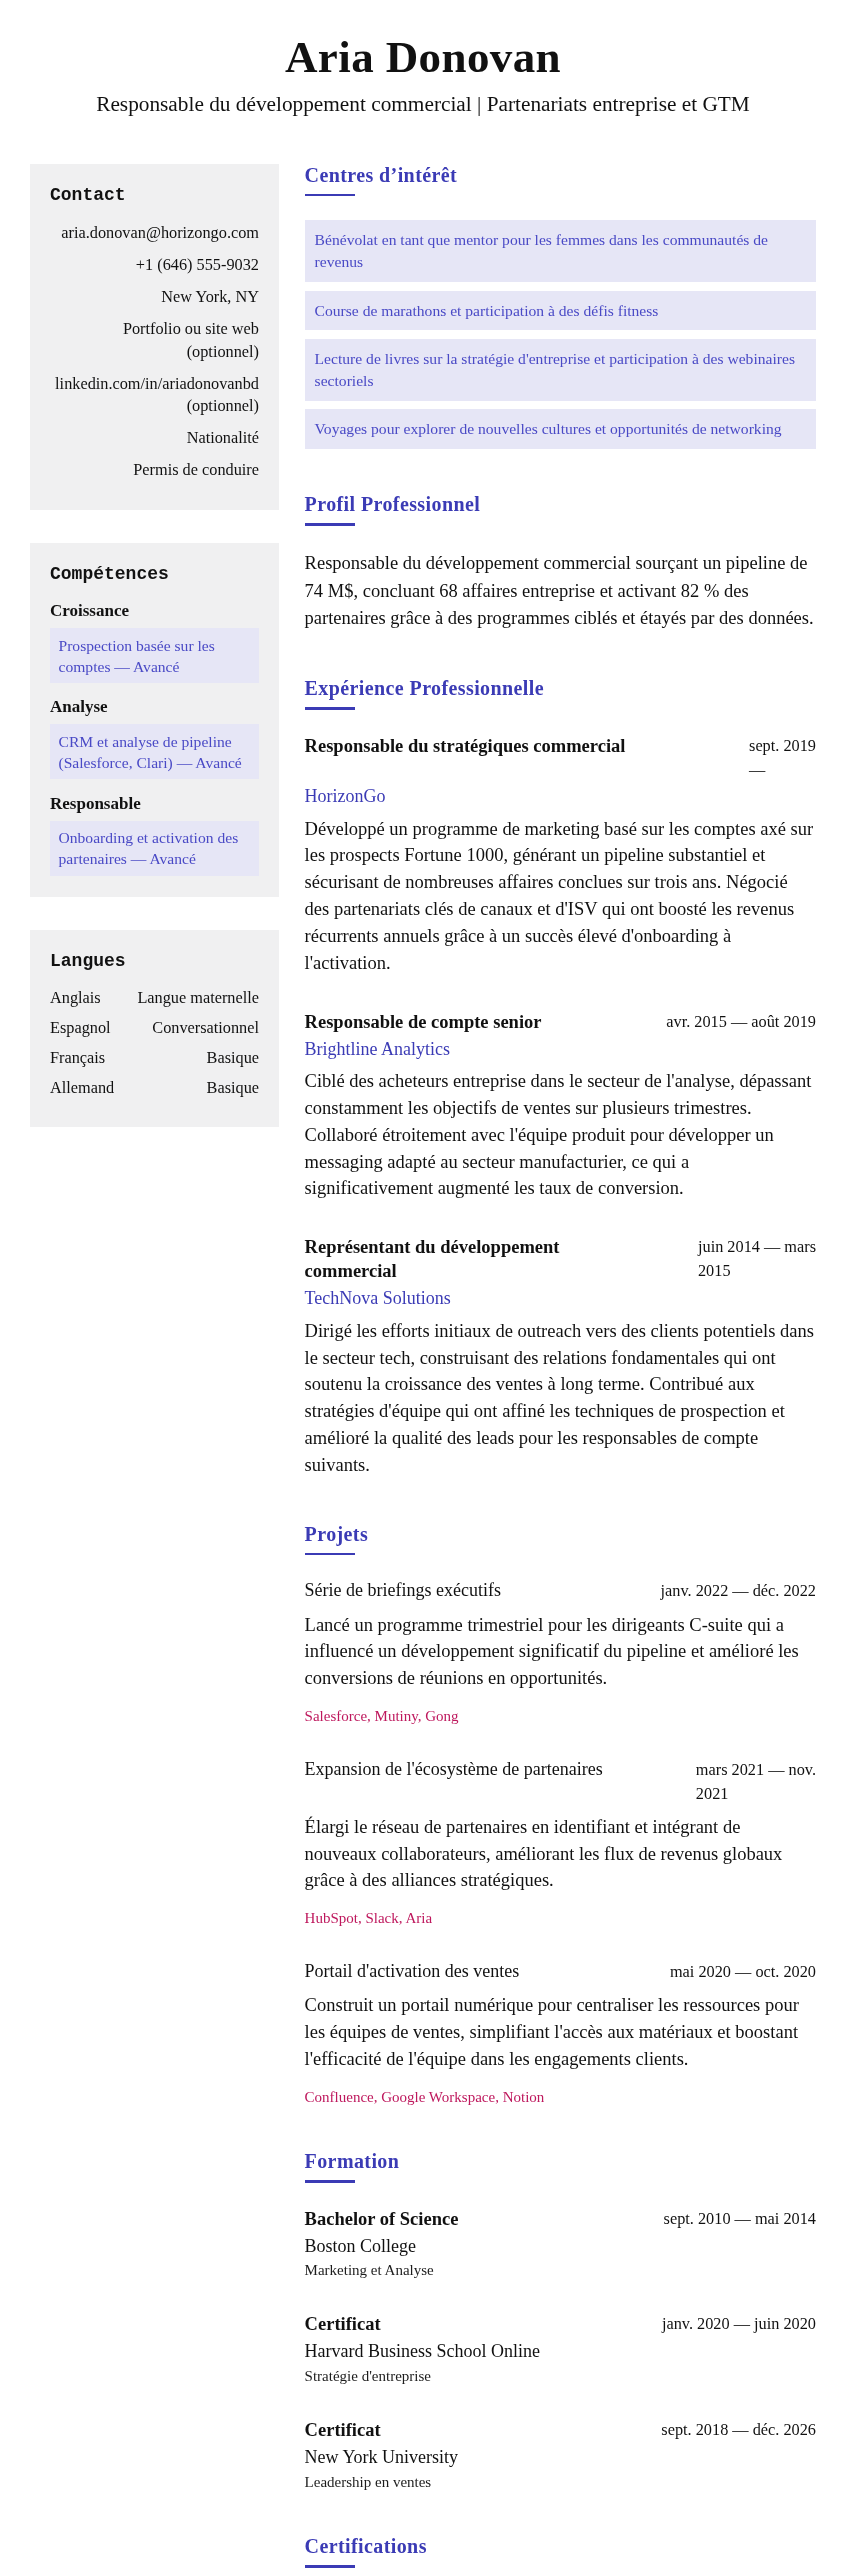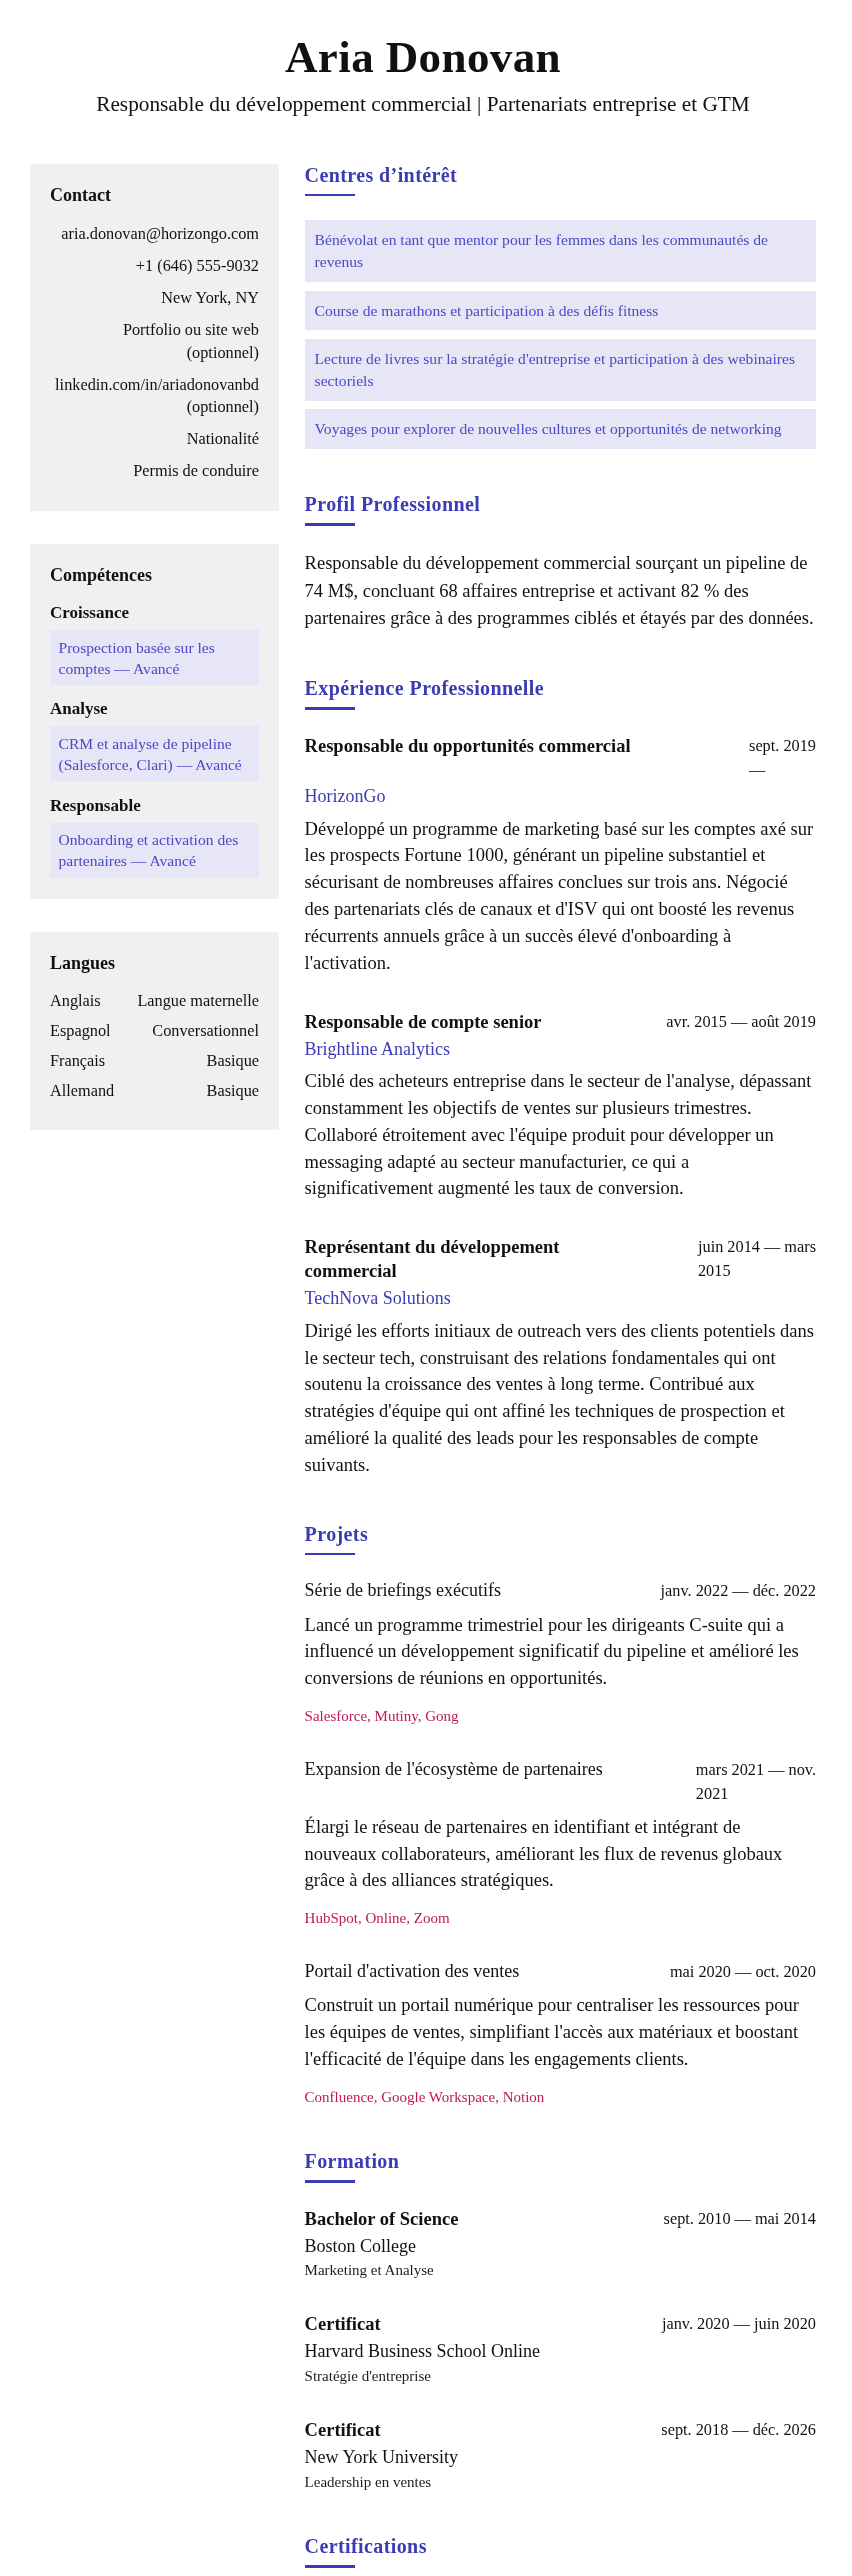--- a/index.html
+++ b/index.html
@@ -16,21 +16,21 @@
   .doc-header h1 { font-size: 45px; font-weight: 700; letter-spacing: 0.4px; }
   .doc-header .subtitle { font-size: 21.3px; margin-top: 8.5px; }
 
   
   .columns { display: flex; gap: 25.6px; align-items: flex-start; }
   .sidebar { flex: 0 0 249px; width: 249px; }
   .main { flex: 1 1 auto; min-width: 0; }
 
   
   .side-box { background: var(--sidebar-bg, #f0f0f1); padding: 21.3px 20px 18.5px; margin-bottom: 33px; }
-  .side-box h2 { font-size: 18px; font-weight: 700; margin-bottom: 17px; }
+  .side-box h2 { font-size: 18px; font-weight: 700; margin-bottom: 17px; font-family: Liberation Mono, monospace; }
   .contact-list { list-style: none; }
   .contact-list li { font-size: 16.3px; line-height: 1.4; margin-bottom: 9.2px; overflow-wrap: break-word; text-align: right; }
   .skill-group { margin-bottom: 14.2px; }
   .skill-group:last-child { margin-bottom: 2.8px; }
   .skill-group h3 { font-size: 17px; font-weight: 700; margin-bottom: 7.1px; }
   .chip {
     background: var(--chip-bg, #e5e5f5);
     color: var(--chip-text, #4a4ac6);
     font-size: 15.6px; line-height: 1.35; padding: 6.4px 8.5px;
   }
@@ -146,21 +146,21 @@
         <div class="sec-underline"></div>
         <p class="profile-text">Responsable du développement commercial sourçant un pipeline de 74 M$, concluant 68 affaires entreprise et activant 82 % des partenaires grâce à des programmes ciblés et étayés par des données.</p>
       </section>
 
       <section>
         <h2 class="sec-title">Expérience Professionnelle</h2>
         <div class="sec-underline"></div>
 
         <article class="entry">
           <div class="entry-header">
-            <h3 class="entry-title">Responsable du opportunités commercial</h3>
+            <h3 class="entry-title">Responsable du stratégiques commercial</h3>
             <div class="entry-date">sept. 2019
 —</div>
           </div>
           <div class="company">HorizonGo</div>
           <p class="entry-desc">Développé un programme de marketing basé sur les comptes axé sur les prospects Fortune 1000, générant un pipeline substantiel et sécurisant de nombreuses affaires conclues sur trois ans. Négocié des partenariats clés de canaux et d'ISV qui ont boosté les revenus récurrents annuels grâce à un succès élevé d'onboarding à l'activation.</p>
         </article>
 
         <article class="entry">
           <div class="entry-header">
             <h3 class="entry-title">Responsable de compte senior</h3>
@@ -194,21 +194,21 @@
           <div class="tools">Salesforce, Mutiny, Gong</div>
         </article>
 
         <article class="entry">
           <div class="entry-header">
             <h3 class="entry-title regular">Expansion de l'écosystème de partenaires</h3>
             <div class="entry-date">mars 2021 — nov.
 2021</div>
           </div>
           <p class="entry-desc">Élargi le réseau de partenaires en identifiant et intégrant de nouveaux collaborateurs, améliorant les flux de revenus globaux grâce à des alliances stratégiques.</p>
-          <div class="tools">HubSpot, Online, Zoom</div>
+          <div class="tools">HubSpot, Slack, Aria</div>
         </article>
 
         <article class="entry">
           <div class="entry-header">
             <h3 class="entry-title regular">Portail d'activation des ventes</h3>
             <div class="entry-date">mai 2020 — oct. 2020</div>
           </div>
           <p class="entry-desc">Construit un portail numérique pour centraliser les ressources pour les équipes de ventes, simplifiant l'accès aux matériaux et boostant l'efficacité de l'équipe dans les engagements clients.</p>
           <div class="tools">Confluence, Google Workspace, Notion</div>
         </article>

